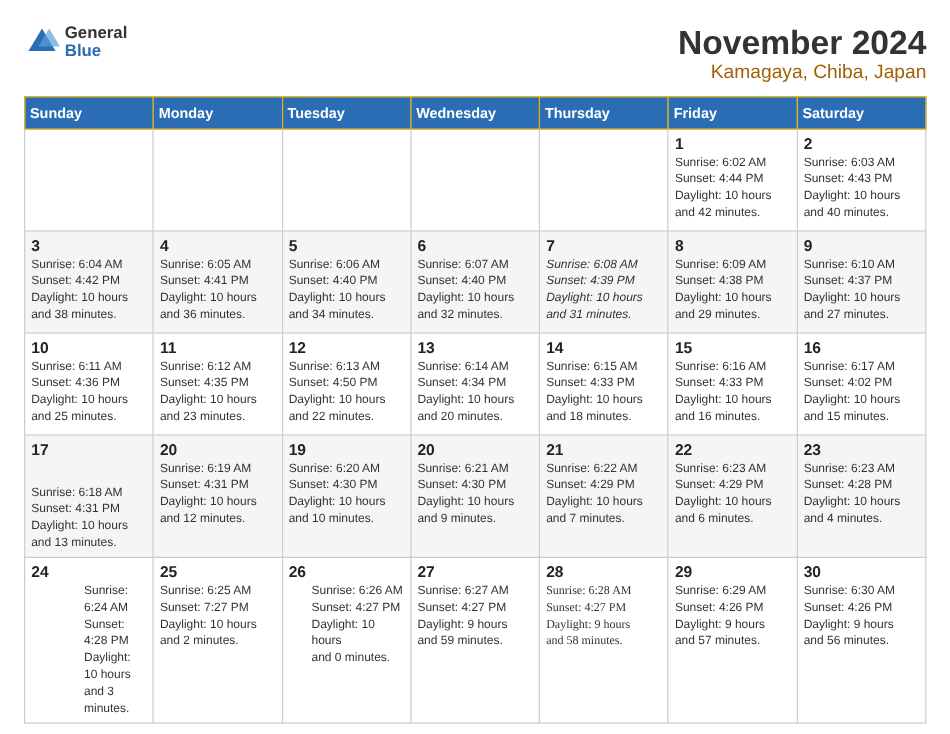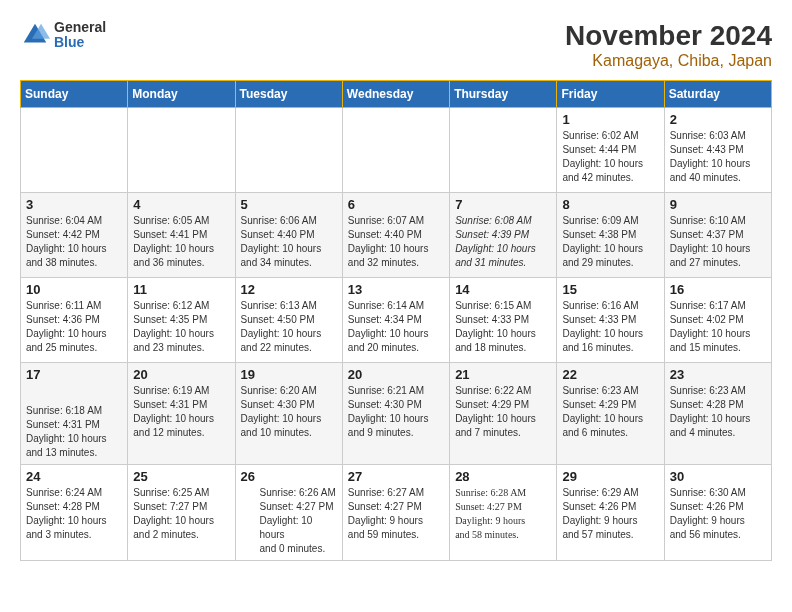--- a/index.html
+++ b/index.html
@@ -296,21 +296,21 @@
           <div class="day-number">23</div>
           <div class="day-info" style="white-space: pre-line;">Sunrise: 6:23 AM
 Sunset: 4:28 PM
 Daylight: 10 hours
 and 4 minutes.</div>
         </td>
       </tr>
       <tr>
         <td>
           <div class="day-number">24</div>
-          <div class="day-info" style="white-space: pre-line;">Sunrise: 6:24 AM
+          <div class="day-info" style="white-space: pre-line; margin-left: 44px;">Sunrise: 6:24 AM
 Sunset: 4:28 PM
 Daylight: 10 hours
 and 3 minutes.</div>
         </td>
         <td>
           <div class="day-number">25</div>
           <div class="day-info" style="white-space: pre-line;">Sunrise: 6:25 AM
 Sunset: 7:27 PM
 Daylight: 10 hours
 and 2 minutes.</div>

